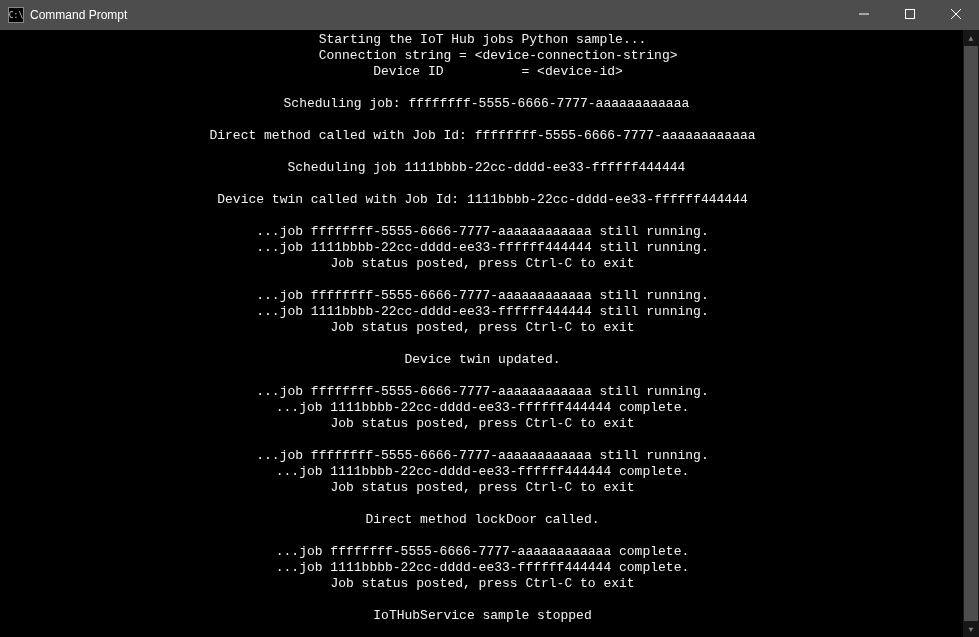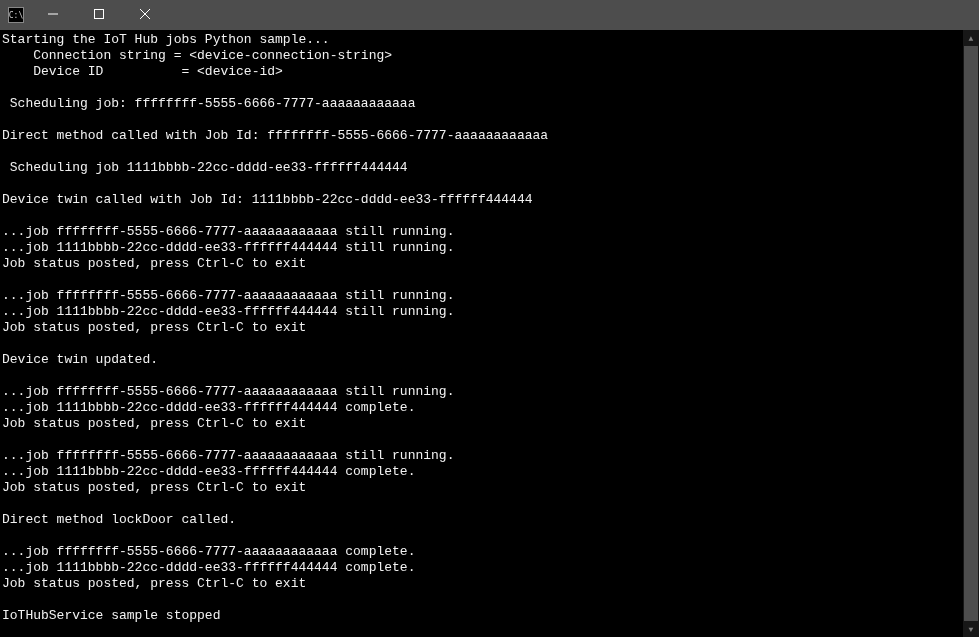--- a/index.html
+++ b/index.html
@@ -58,20 +58,21 @@
       font-family: 'Segoe UI', sans-serif;
     }
     .titlebar-btn svg {
       width: 10px;
       height: 10px;
     }
     .content-wrap {
       position: relative;
       height: calc(100% - 30px);
       background: #000;
+      text-align: center;
     }
     .terminal {
       position: absolute;
       top: 0;
       left: 0;
       right: 16px;
       bottom: 0;
       padding: 2px 0 2px 2px;
       color: #f2f2f2;
       white-space: pre;
@@ -107,20 +108,21 @@
       font-size: 8px;
     }
     .scrollbar-arrow.up { top: 0; }
     .scrollbar-arrow.down { bottom: 0; }
   </style>
 </head>
 <body>
 
 <div class="titlebar">
   <div class="titlebar-icon">C:\</div>
+  <div class="titlebar-title">Command Prompt</div>
   <div class="titlebar-controls">
     <div class="titlebar-btn">
       <span>
         <svg viewBox="0 0 10 10">
             <line x1="0" y1="5" x2="10" y2="5" stroke="#fff" stroke-width="1"></line>
           </svg>
       </span>
     </div>
     <div class="titlebar-btn">
       <span>

